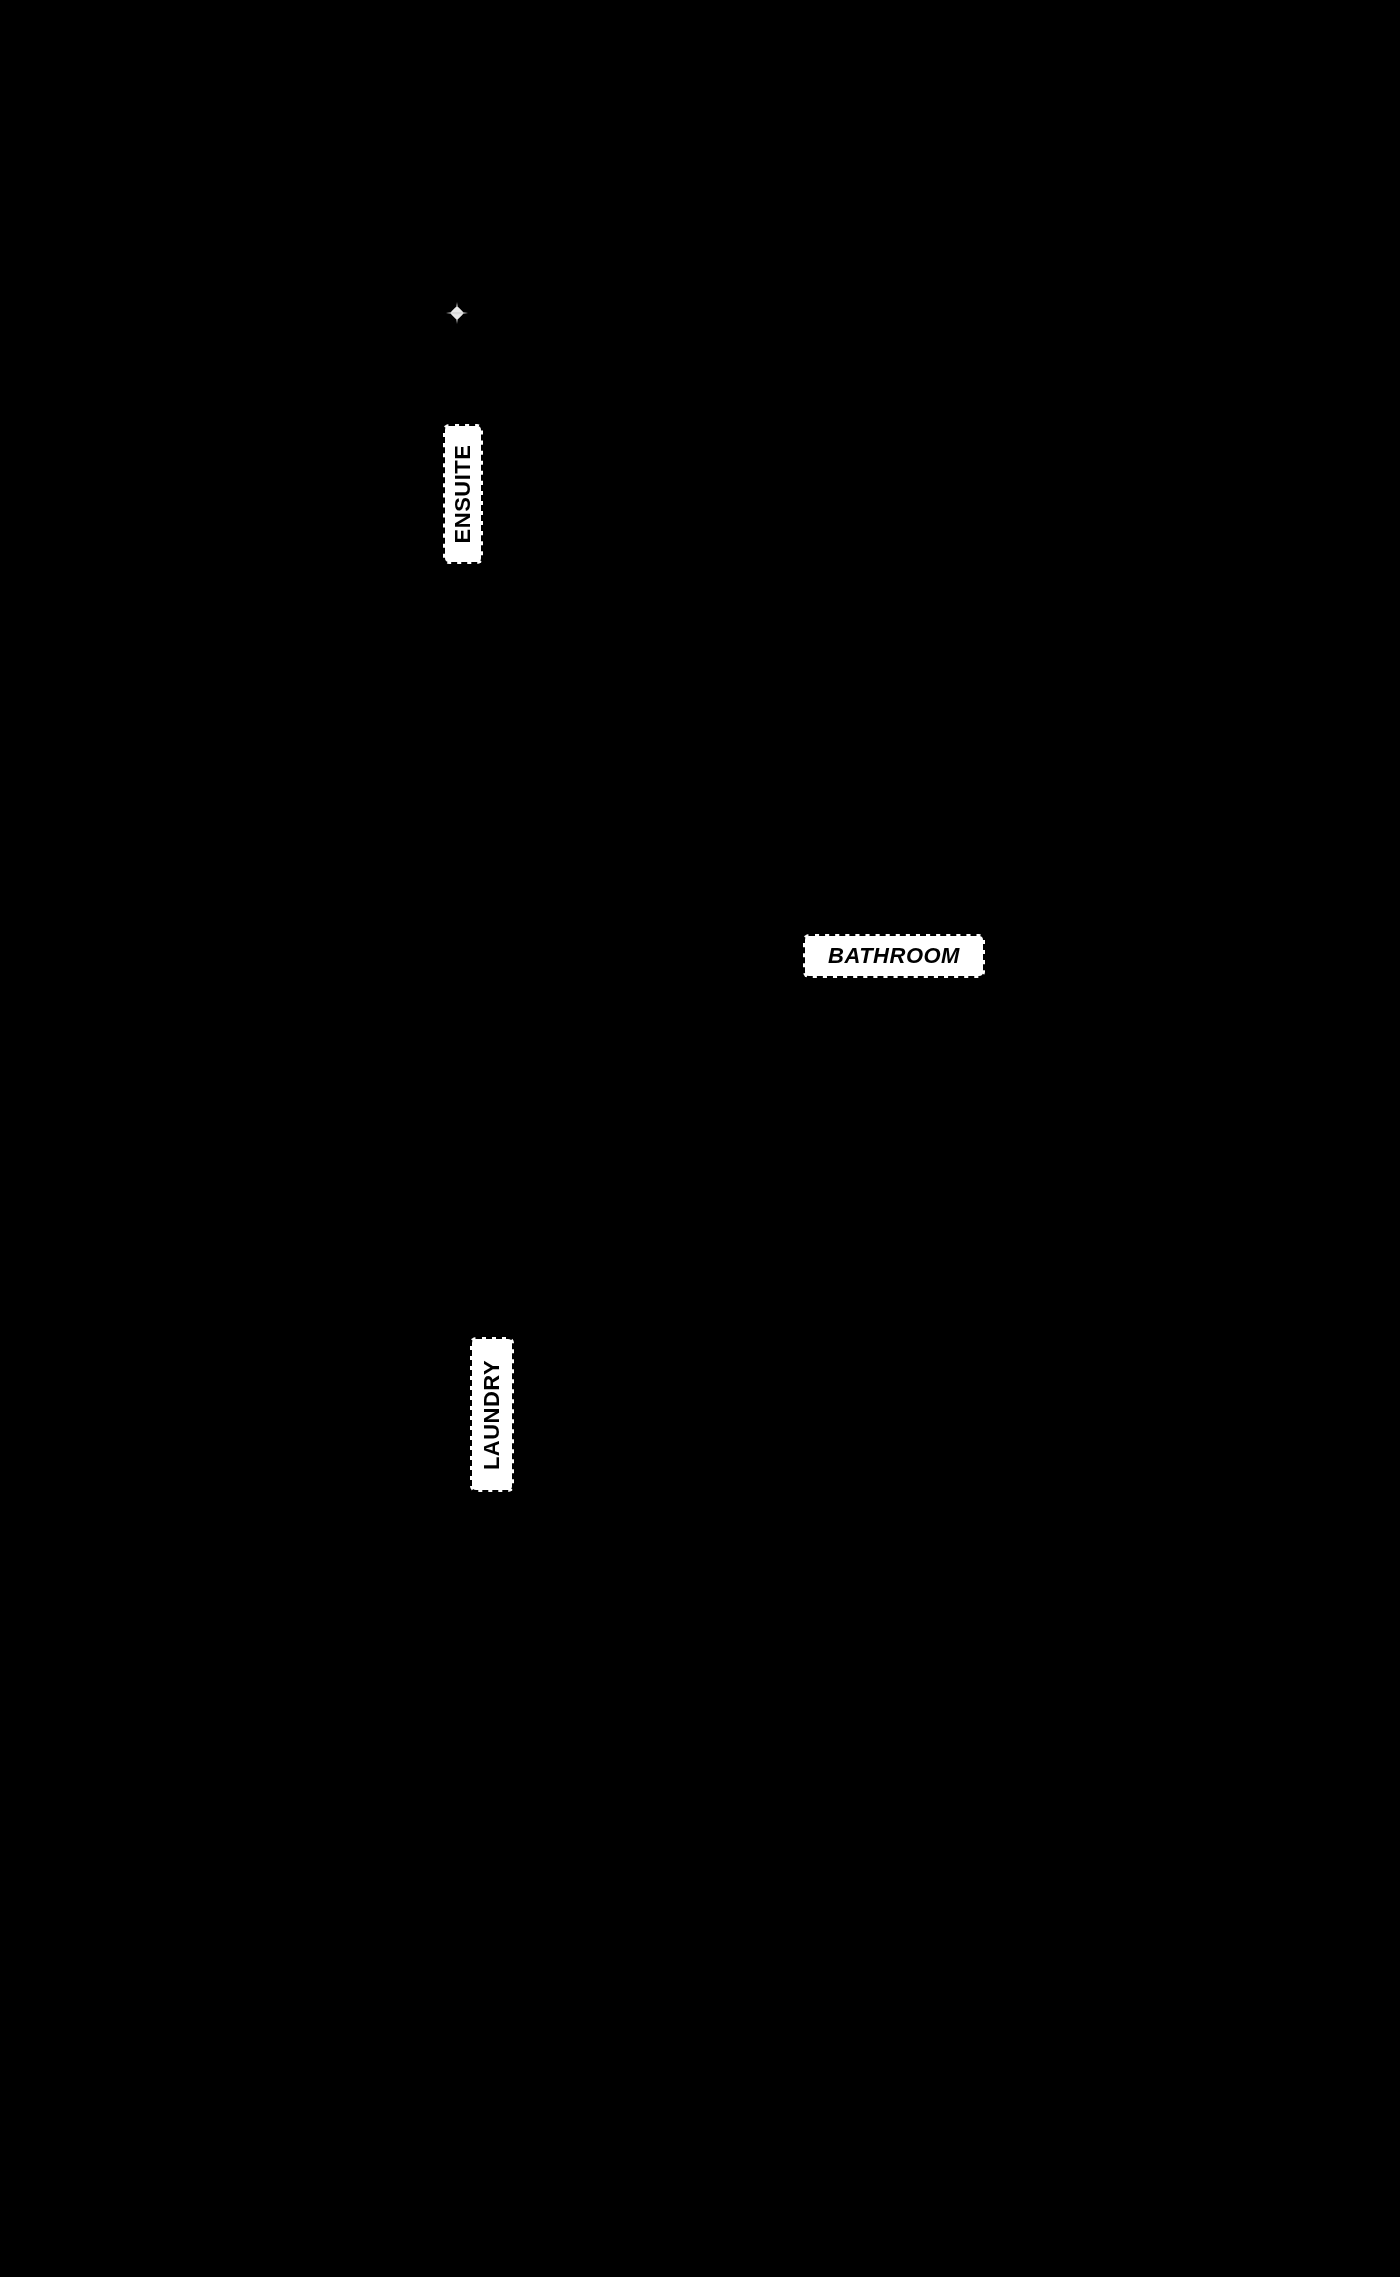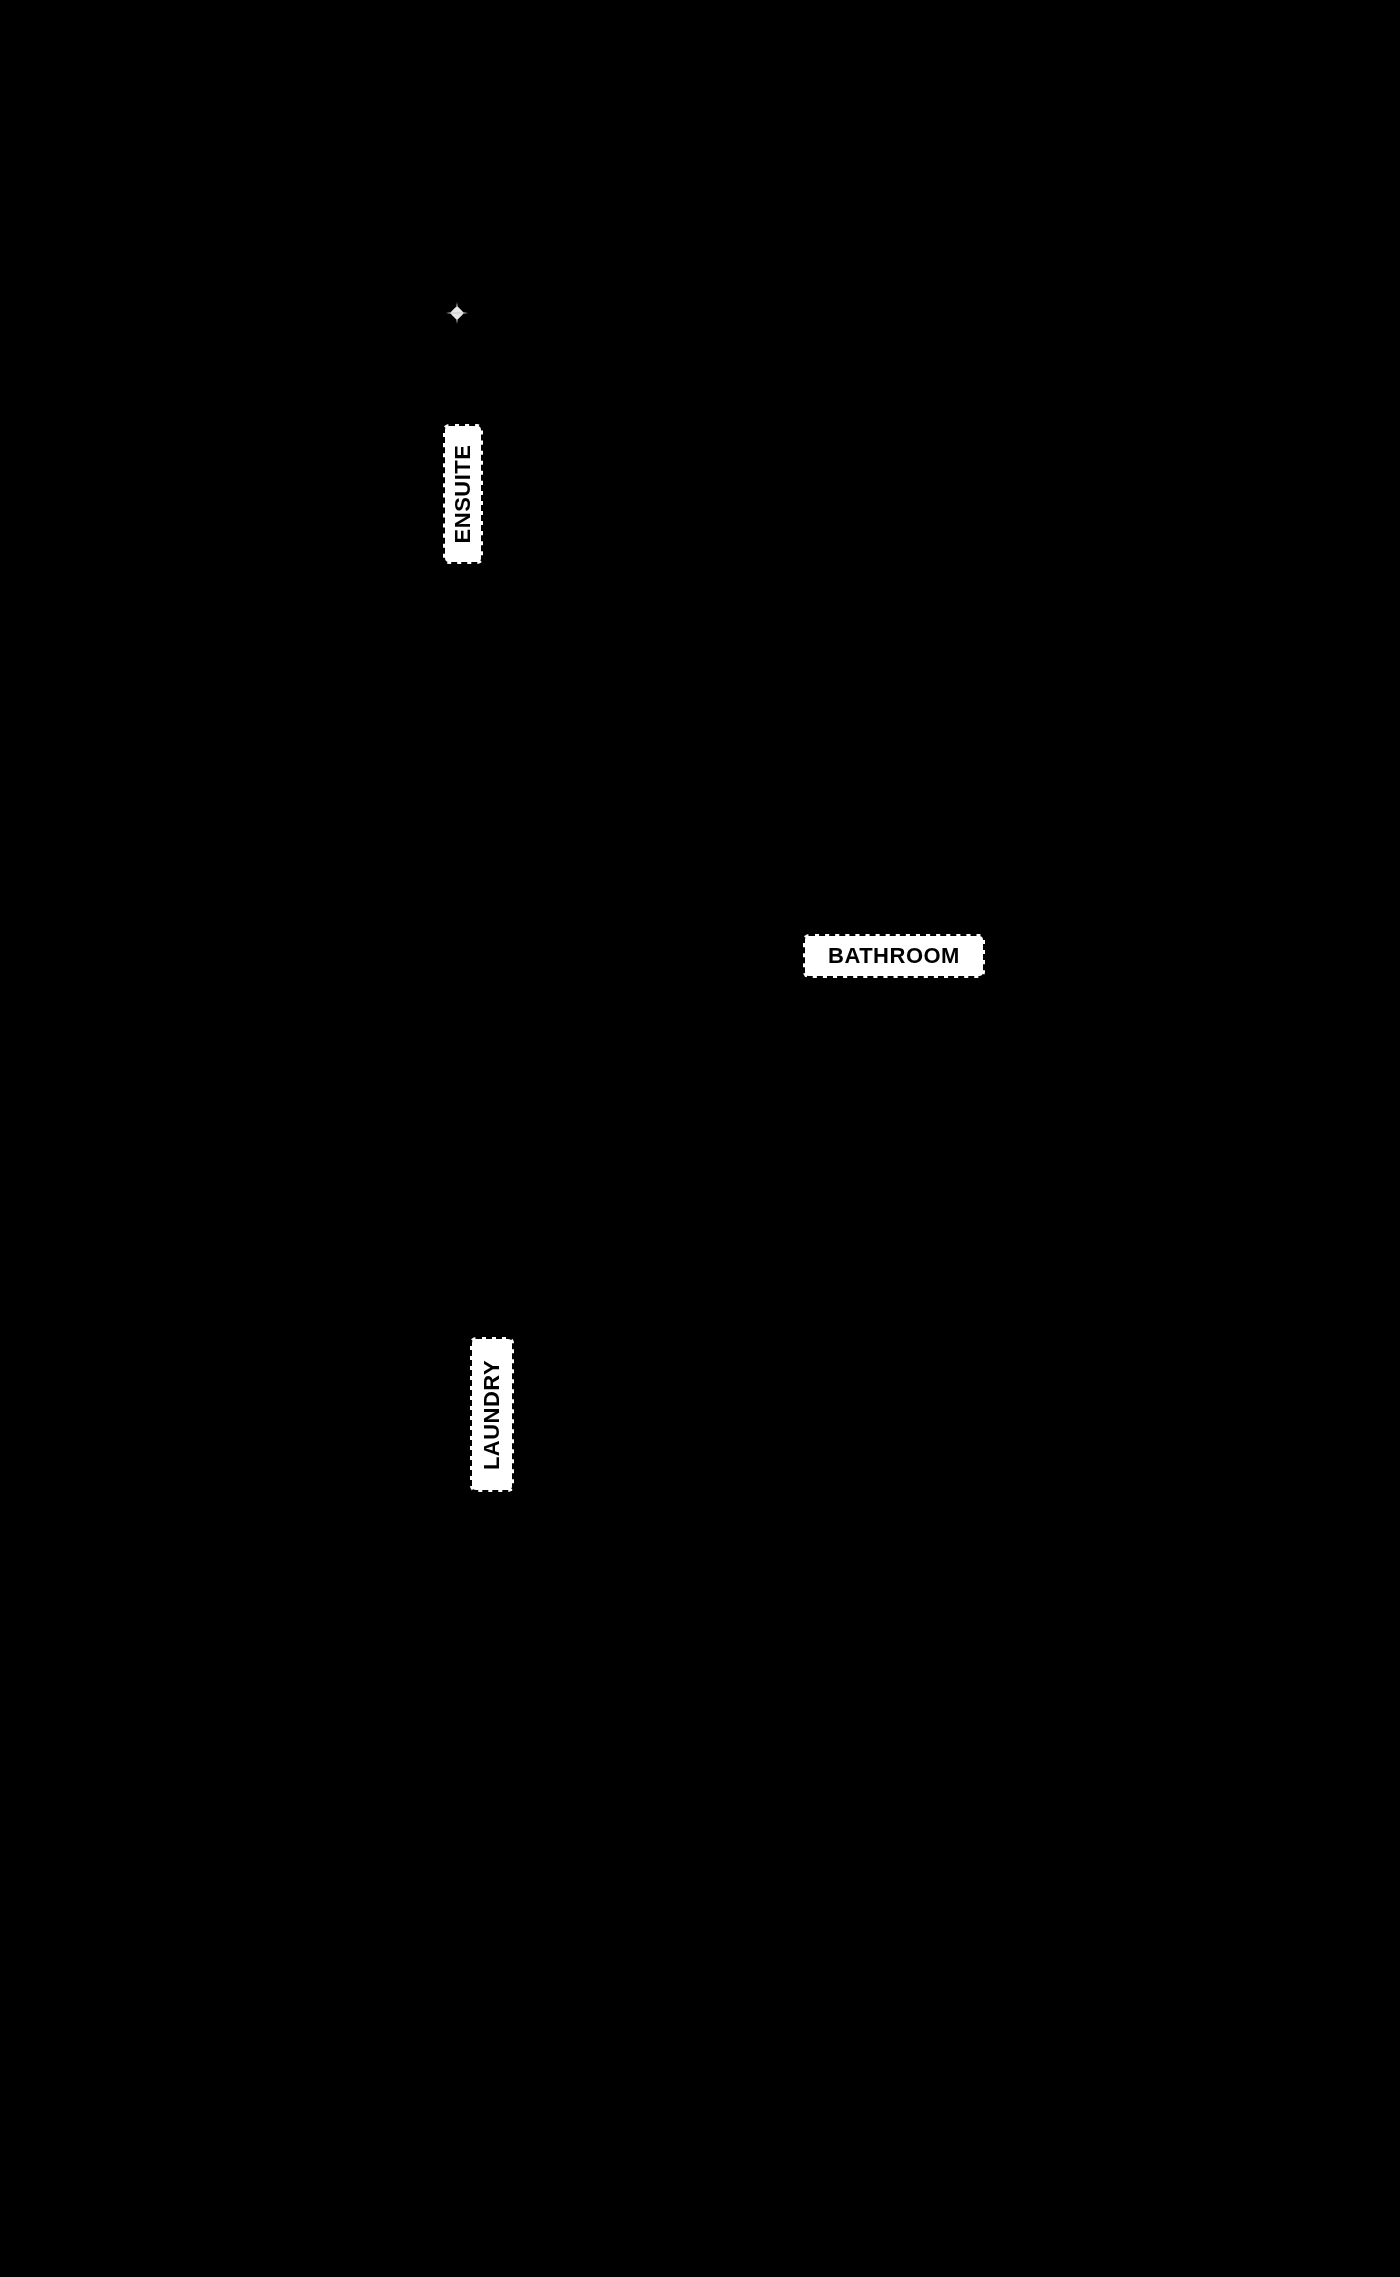--- a/index.html
+++ b/index.html
@@ -83,21 +83,21 @@
 <div id="canvas">
 
   <div class="sparkle" style="left:446px; top:302px;">
     <span class="core"></span>
   </div>
 
   <div class="label-chip vertical" style="left:443px; top:424px; width:40px; height:140px; font-size:22px;">
     <span class="chip-text">ENSUITE</span>
   </div>
 
-  <div class="label-chip" style="left:803px; top:934px; width:182px; height:44px; font-size:22px;">
+  <div class="label-chip" style="left:803px; top:934px; width:182px; height:44px; font-size:22px;font-style:italic;">
     <span class="chip-text">BATHROOM</span>
   </div>
 
   <div class="label-chip vertical" style="left:470px; top:1337px; width:44px; height:155px; font-size:22px;">
     <span class="chip-text">LAUNDRY</span>
   </div>
 
 </div>
 
 </body></html>

